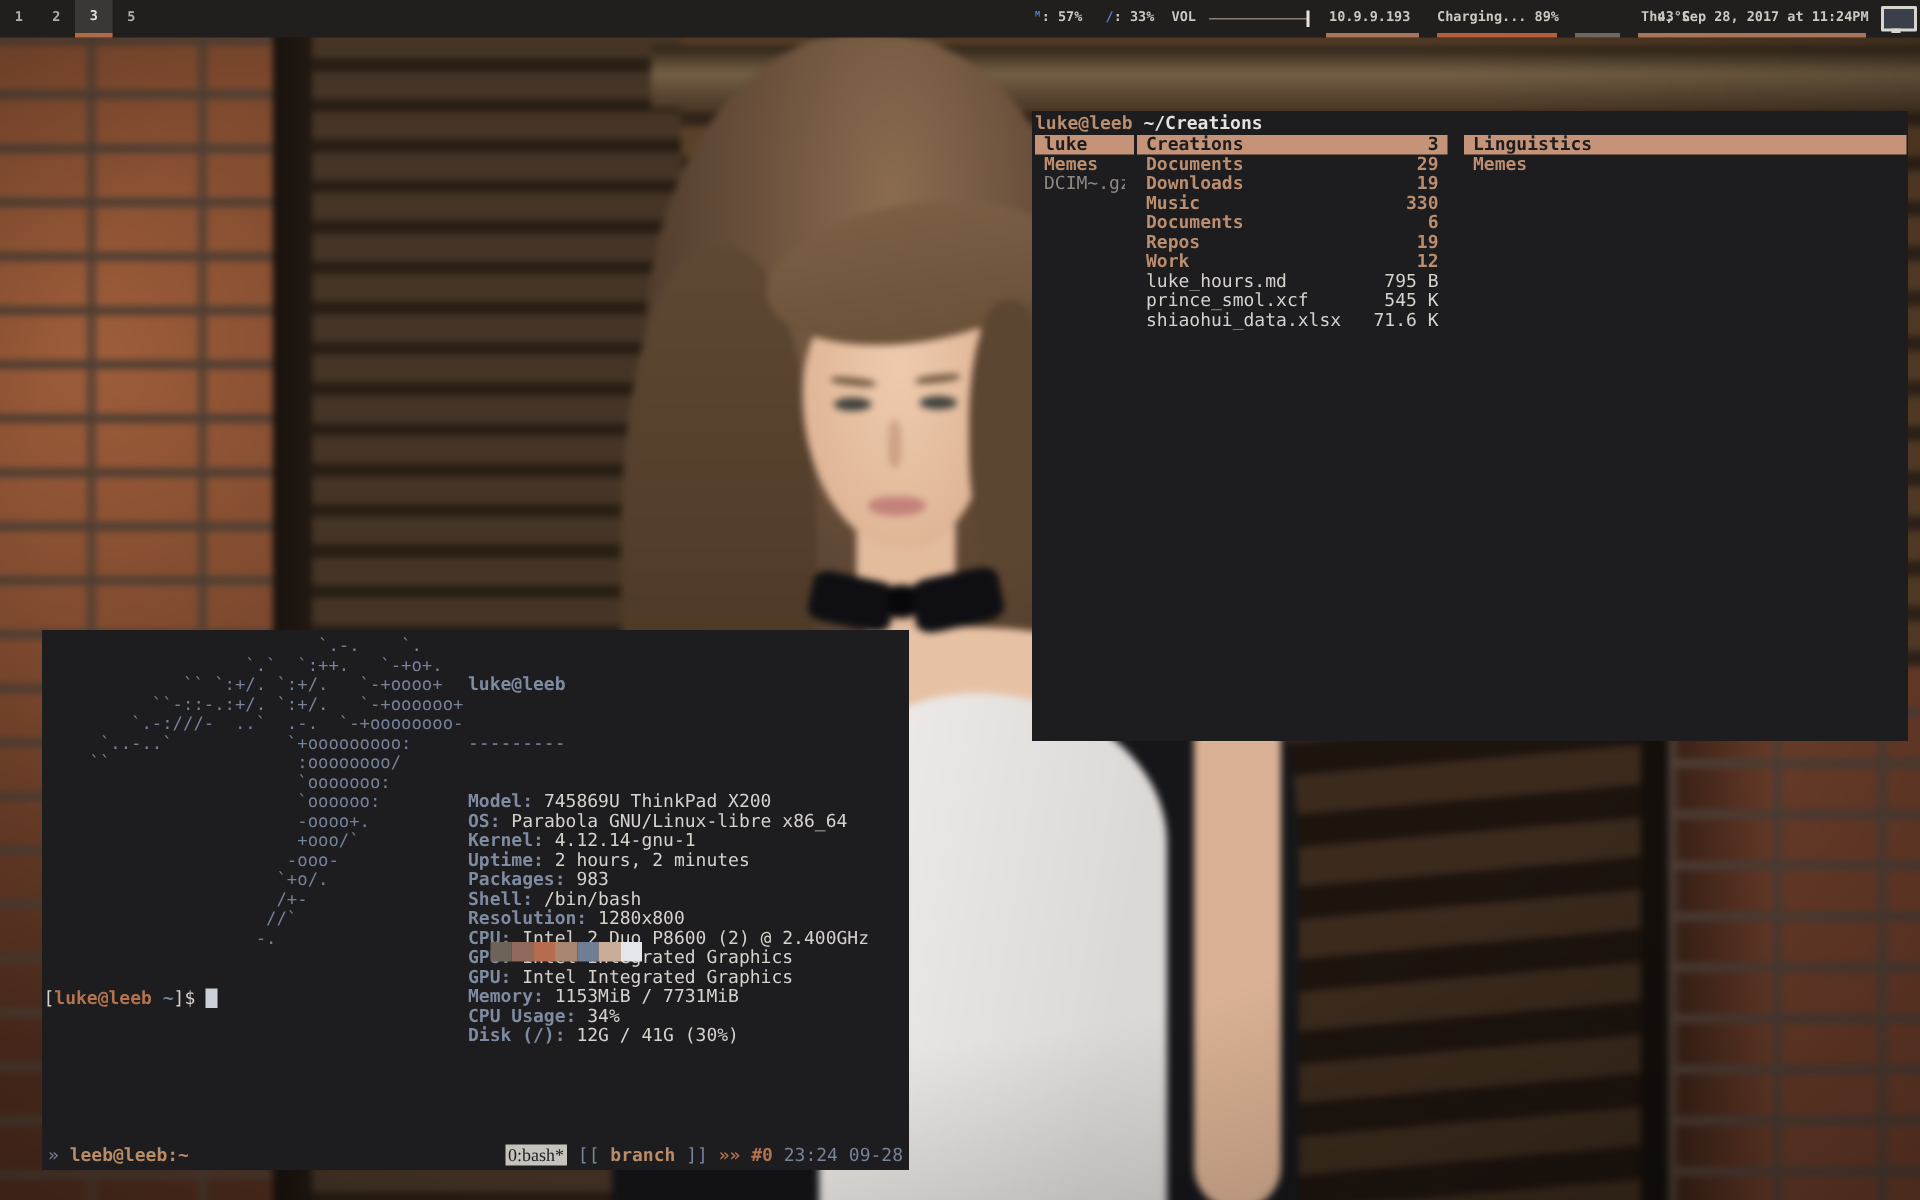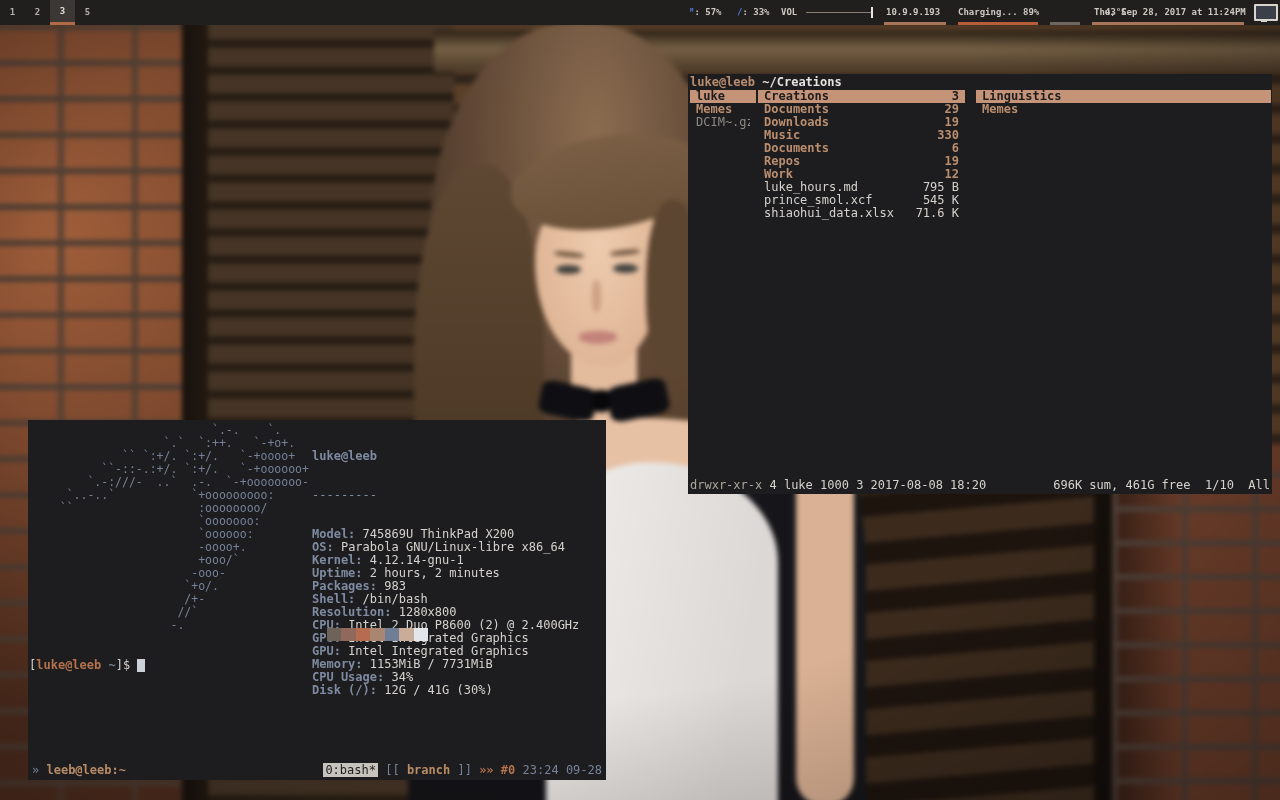--- a/index.html
+++ b/index.html
@@ -92,21 +92,21 @@
   .nf-label{color:#7e8ba1;font-weight:bold;}
   .palette{left:284px;top:208px;height:13px;display:flex;}
   .swatch{width:14.5px;height:13px;}
   .prompt{left:1px;top:239px;white-space:pre;}
   .p-user{color:#b3734e;font-weight:bold;}
   .p-path{color:#76839a;font-weight:bold;}
   .cursor{display:inline-block;width:8px;height:13px;background:#ccd1d9;vertical-align:bottom;}
   .tmuxbar{left:4px;right:4px;bottom:3px;display:flex;justify-content:space-between;white-space:pre;}
   .tx-slate{color:#76839a;}
   .tx-tan{color:#b98c67;font-weight:bold;}
-  .tx-win{background:#c6c3bd;color:#1d1c1e;padding:0 2px;}
+  .tx-win{background:#c6c3bd;color:#1d1c1e;padding:0 2px;font-family:Liberation Serif, serif;}
   .tx-rust{color:#b3734e;font-weight:bold;}
   
   .rg-title{left:2px;top:2px;white-space:pre;}
   .rg-host{color:#bb8e6f;font-weight:bold;}
   .rg-path{color:#e6e3de;font-weight:bold;}
   .rg-col{position:absolute;top:16px;}
   .rg-col1{left:2px;width:66px;}
   .rg-col2{left:70px;width:207px;}
   .rg-col3{left:288px;width:295px;}
   .rg-row{height:13px;line-height:13px;display:flex;justify-content:space-between;
@@ -235,19 +235,15 @@
         <div class="rg-row rg-dir"><span class="nm">Repos</span><span>19</span></div>
         <div class="rg-row rg-dir"><span class="nm">Work</span><span>12</span></div>
         <div class="rg-row rg-file"><span class="nm">luke_hours.md</span><span>795 B</span></div>
         <div class="rg-row rg-file"><span class="nm">prince_smol.xcf</span><span>545 K</span></div>
         <div class="rg-row rg-file"><span class="nm">shiaohui_data.xlsx</span><span>71.6 K</span></div>
       </div>
     <div class="rg-col rg-col3">
         <div class="rg-row rg-selected"><span class="nm">Linguistics</span></div>
         <div class="rg-row rg-dir"><span class="nm">Memes</span></div>
       </div>
-    <div class="abs rg-status">
-      <span><span class="rg-perms">drwxr-xr-x</span><span> 4 luke 1000 3 2017-08-08 18:20</span></span>
-      <span><span>696K sum, 461G free</span><span>  1/10</span><span>  All</span></span>
-    </div>
   </div>
 
 </div>
 
 </body></html>

